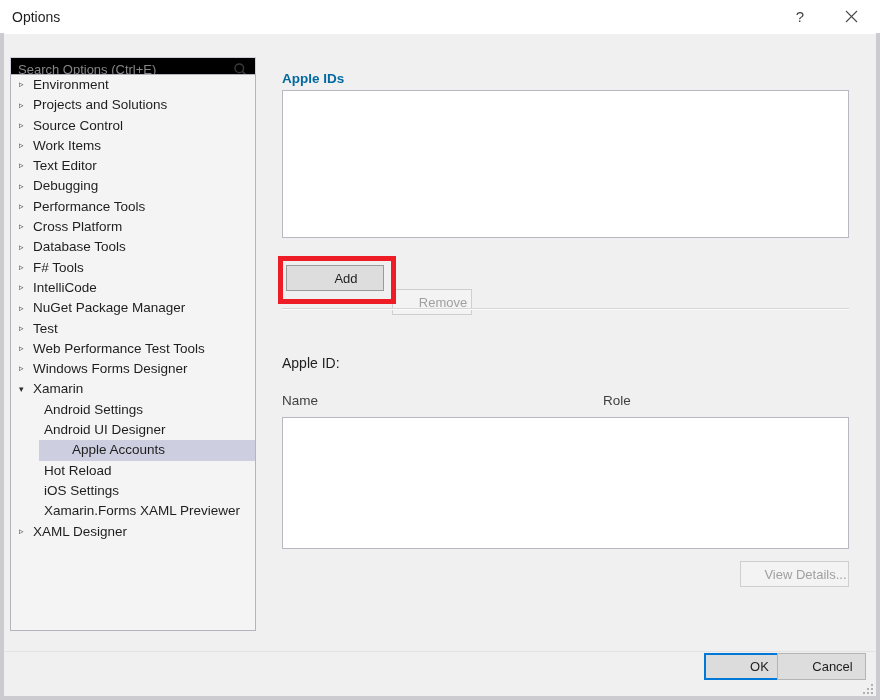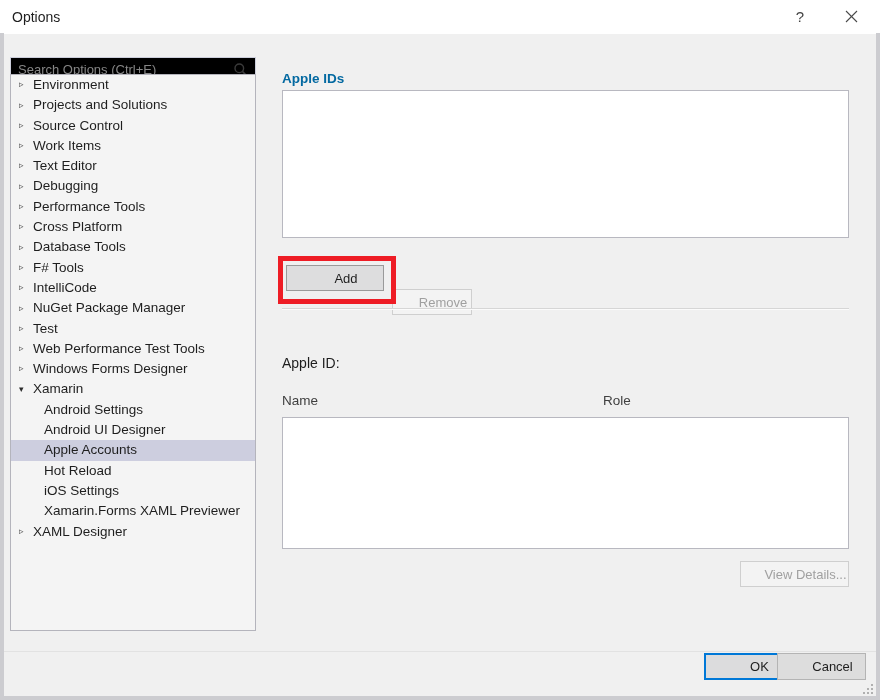--- a/index.html
+++ b/index.html
@@ -108,21 +108,21 @@
     position: relative;
     height: 20.3px;
     line-height: 20.3px;
     font-size: 13.5px;
     color: #1e1e1e;
     white-space: nowrap;
     padding-left: 8px;
     cursor: default;
   }
   .tree-item.child { padding-left: 33px; }
-  .tree-item.selected { background: #cdcedf; }
+  .tree-item.selected { background: #cdcedf; margin-left: 28px; }
   .tree-arrow {
     display: inline-block;
     width: 14px;
     color: #4a4a4a;
     font-size: 9px;
     vertical-align: middle;
     position: relative;
     top: -1px;
   }
   .tree-arrow.expanded { color: #2b2b2b; }

